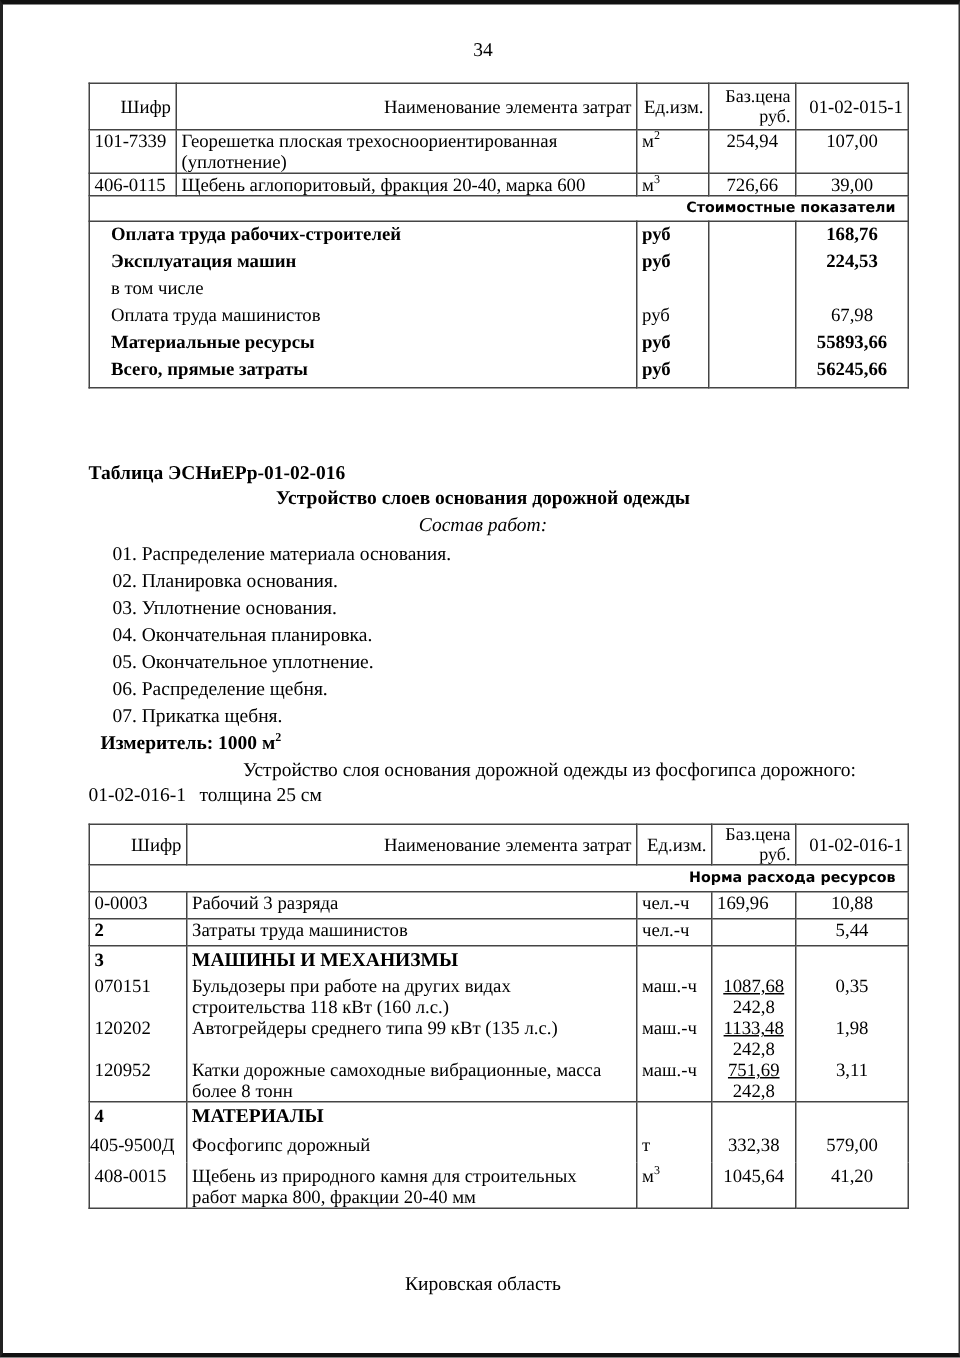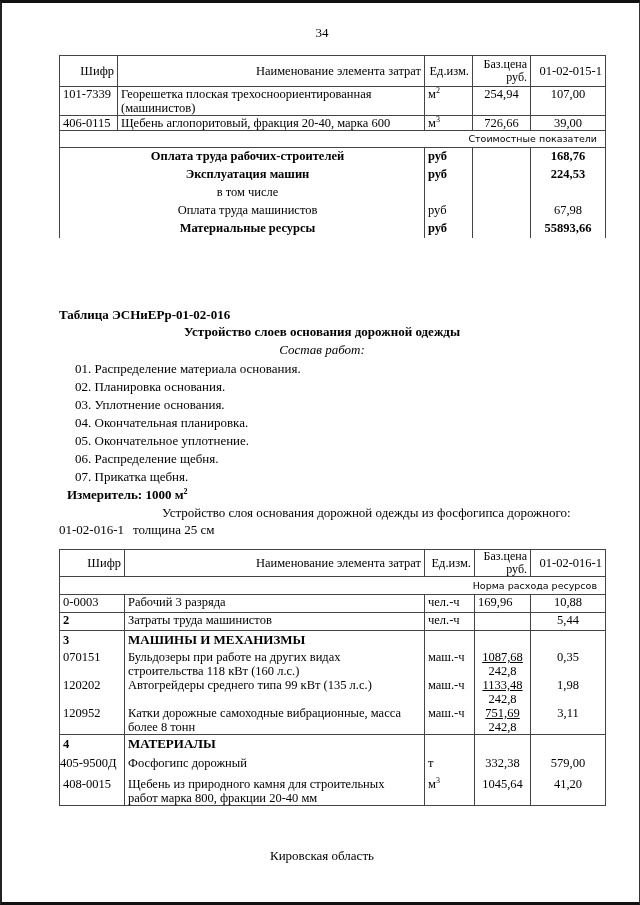--- a/index.html
+++ b/index.html
@@ -12,32 +12,32 @@
   }
   .abs { position: absolute; }
   .page-number { left: 0; width: 640px; top: 22px; text-align: center; font-size: 13px; }
 
   table.grid { position: absolute; border-collapse: collapse; font-size: 12.5px; table-layout: fixed; }
   table.grid td { border: 1px solid #444; padding: 0 3px; vertical-align: top; line-height: 14px; }
   table.grid td.c { text-align: left; }
   table.grid td.r { text-align: center; }
   table.grid tr.hdr td { vertical-align: middle; text-align: right; height: 30px; }
   .hdr .price-h { line-height: 13px; font-size: 12px; }
-  .sans-note { font-family: "DejaVu Sans", sans-serif; font-size: 9.5px; text-align: right; padding-right: 8px !important; height: 16px; vertical-align: middle !important; }
+  .sans-note { font-family: "DejaVu Sans", sans-serif; font-size: 9.5px; text-align: right; padding-right: 8px !important; height: 16px; vertical-align: middle !important; font-weight: bold; }
   td.nob-tb { border-top: none !important; border-bottom: none !important; }
   td.nob-b { border-bottom: none !important; }
   td.nob-t { border-top: none !important; }
   .bold { font-weight: bold; }
   sup { font-size: 8px; line-height: 0; }
   .u { text-decoration: underline; }
 
   
   #t1 { left: 57px; top: 52px; width: 546px; }
   #t1 .sum td { height: 17px; padding-top: 1px; }
-  #t1 .sum td.lab { padding-left: 14px; text-align: center; }
+  #t1 .sum td.lab { padding-left: 14px; }
 
   
   .table-title { left: 57px; top: 304px; font-weight: bold; font-size: 13px; }
   .subtitle { left: 0; width: 640px; top: 321px; text-align: center; font-weight: bold; font-size: 13px; }
   .composition-title { left: 0; width: 640px; top: 339px; text-align: center; font-style: italic; font-size: 13px; }
   .work-list { left: 73px; top: 357px; font-size: 13px; line-height: 18px; margin: 0; padding: 0; list-style: none; }
   .meter { left: 65px; top: 484px; font-weight: bold; font-size: 13px; }
   .desc { left: 160px; top: 502px; font-size: 13px; }
   .code-line { left: 57px; top: 519px; font-size: 13px; }
   .code-line span.code { display: inline-block; width: 74px; }
@@ -64,21 +64,21 @@
   <tbody>
       <tr class="hdr">
     <td>Шифр</td>
     <td>Наименование элемента затрат</td>
     <td>Ед.изм.</td>
     <td class="price-h"><span>Баз.цена</span><br><span>руб.</span></td>
     <td>01-02-015-1</td>
   </tr>
   <tr>
     <td class="c">101-7339</td>
-    <td><span>Георешетка плоская трехосноориентированная</span><br><span>(машинистов)</span></td>
+    <td><span>Георешетка плоская трехосноориентированная</span><br><span>(уплотнение)</span></td>
     <td class="c"><span>м</span><sup>2</sup></td>
     <td class="r">254,94</td>
     <td class="r">107,00</td>
   </tr>
   <tr>
     <td class="c">406-0115</td>
     <td>Щебень аглопоритовый, фракция 20-40, марка 600</td>
     <td class="c"><span>м</span><sup>3</sup></td>
     <td class="r">726,66</td>
     <td class="r">39,00</td>
@@ -108,20 +108,26 @@
     <td colspan="2" class="lab nob-tb">Оплата труда машинистов</td>
     <td class="c nob-tb">руб</td>
     <td class="nob-tb"></td>
     <td class="r nob-tb">67,98</td>
   </tr>
   <tr class="sum">
     <td colspan="2" class="lab bold nob-tb">Материальные ресурсы</td>
     <td class="c bold nob-tb">руб</td>
     <td class="nob-tb"></td>
     <td class="r bold nob-tb">55893,66</td>
+  </tr>
+  <tr class="sum">
+    <td colspan="2" class="lab bold nob-t" style="height:19px">Всего, прямые затраты</td>
+    <td class="c bold nob-t">руб</td>
+    <td class="nob-t"></td>
+    <td class="r bold nob-t">56245,66</td>
   </tr>
 </tbody>
   </table>
 
 <div class="abs table-title">Таблица  ЭСНиЕРр-01-02-016</div>
 <div class="abs subtitle">Устройство слоев основания дорожной одежды</div>
 <div class="abs composition-title">Состав работ:</div>
 <ul class="abs work-list">
   <li>01. Распределение материала основания.</li>
   <li>02. Планировка основания.</li>

